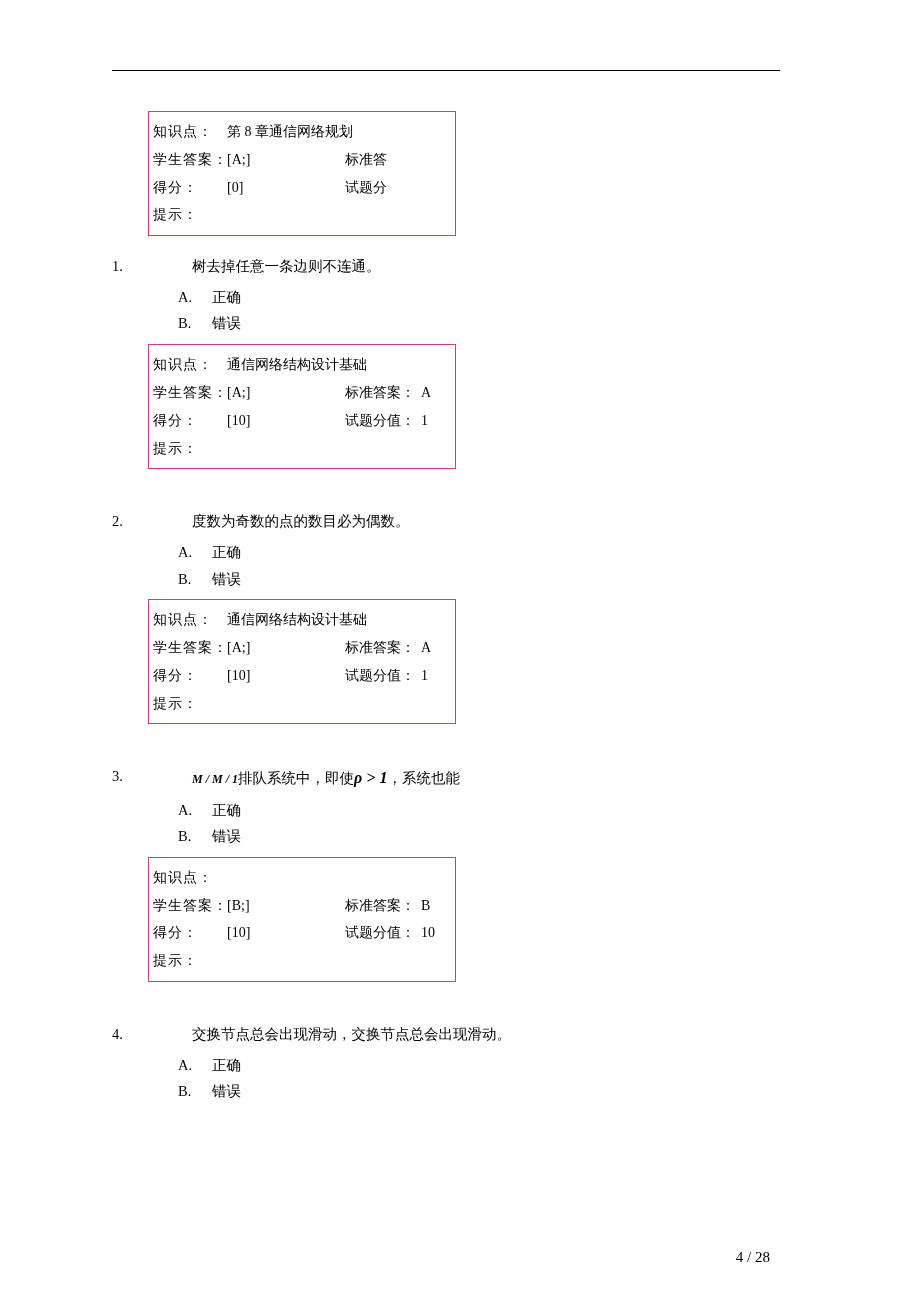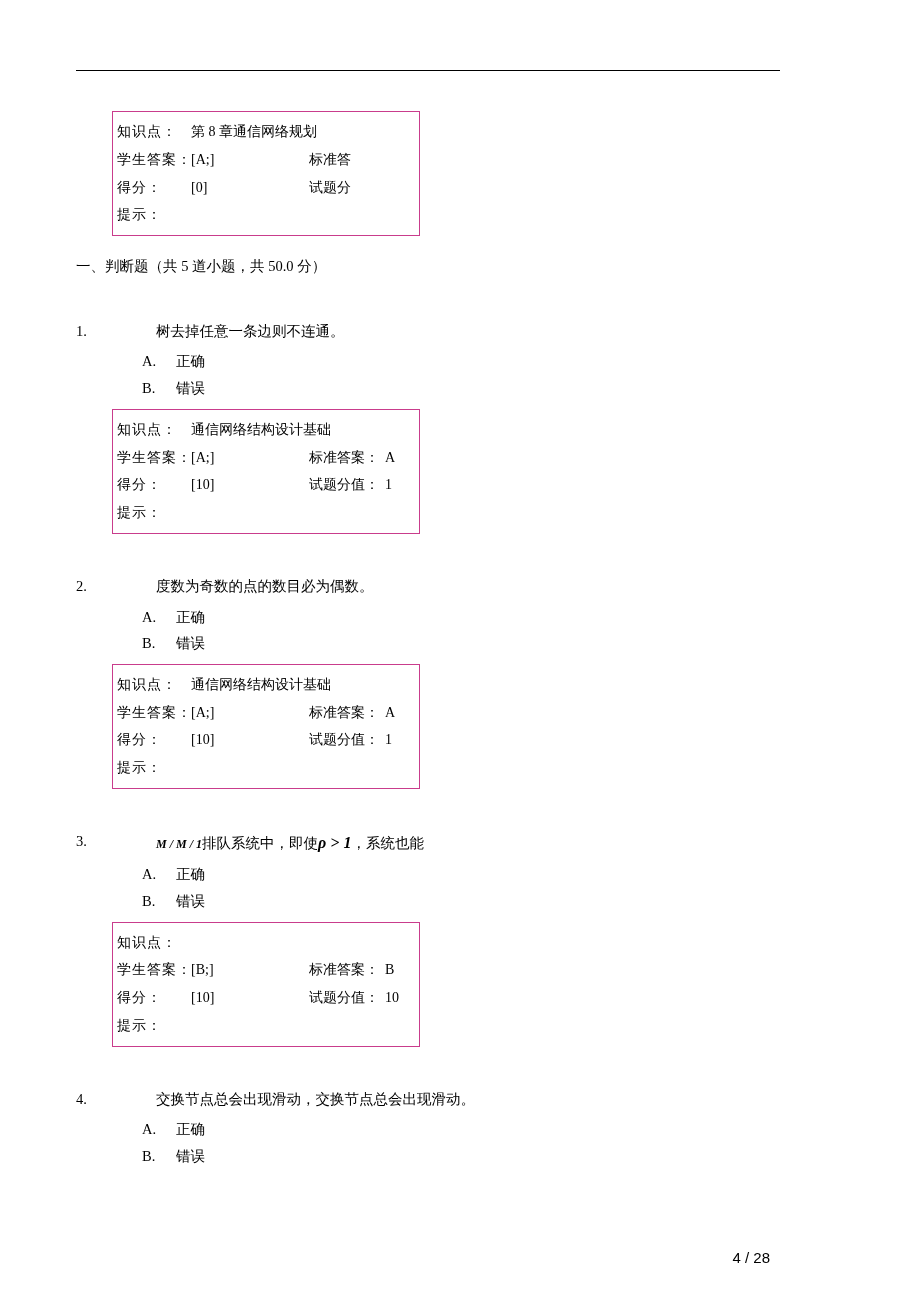--- a/index.html
+++ b/index.html
@@ -7,21 +7,21 @@
     margin: 0;
     background: #ffffff;
     font-family: "SimSun", "宋体", serif;
     font-size: 14.5px;
     color: #000;
     line-height: 1.7;
   }
   .page {
     width: 920px;
     min-height: 1302px;
-    padding: 70px 140px 40px 76px;
+    padding: 70px 140px 40px 112px;
     margin: 0 auto;
     position: relative;
   }
   .top-rule {
     border-top: 1px solid #000;
     margin-bottom: 40px;
   }
   .info-box {
     border: 1.5px solid #c93c8c;
     margin: 8px 0 18px 36px;
@@ -79,21 +79,21 @@
     margin-left: 36px;
     margin-bottom: 6px;
   }
   .math {
     font-family: "Times New Roman", serif;
     font-style: italic;
     font-weight: bold;
   }
   .page-num {
     text-align: right;
-    font-family: Liberation Sans, sans-serif;
+    font-family: Liberation Serif, serif;
     font-size: 15px;
     position: absolute;
     bottom: 32px;
     right: 150px;
   }
 </style>
 </head>
 <body>
 
 <div class="page">
@@ -112,21 +112,20 @@
     <div class="info-row">
       <span class="info-label">得分：</span>
       <span class="info-val">[0]</span>
       <span class="info-label2">试题分</span>
     </div>
     <div class="info-row">
       <span class="info-label">提示：</span>
     </div>
   </div>
 
-  <div class="section-heading">一、判断题（共 5 道小题，共 50.0 分）</div>
 
   <div class="question">
     <div class="q-stem">
       <span class="q-num">1.</span>
       <span class="q-text">树去掉任意一条边则不连通。</span>
     </div>
     <div class="options">
       <div class="opt-row">
         <span class="opt-letter">A.</span>
         <span>正确</span>

